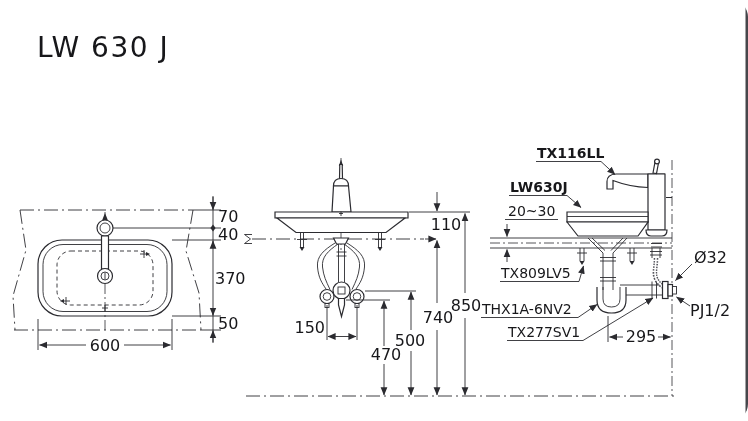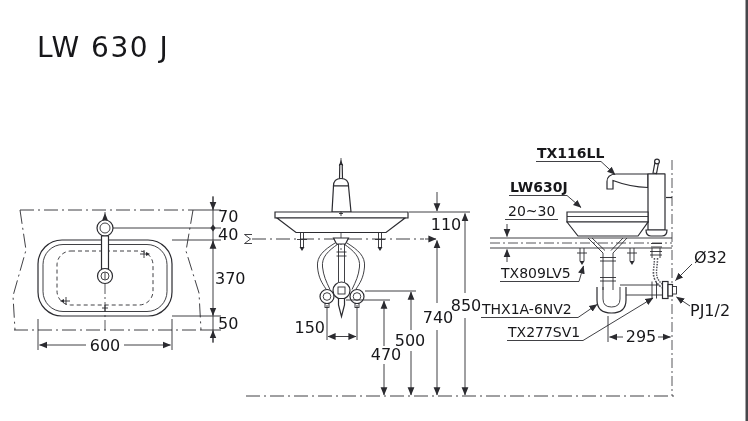--- a/index.html
+++ b/index.html
@@ -1,16 +1,16 @@
 <!DOCTYPE html>
 <html><head>
 <meta charset="utf-8">
 <style>
   html,body{margin:0;padding:0;background:#fff;}
-  .stage{position:relative;width:748px;height:421px;background:#ffffff;overflow:hidden;}
+  .stage{position:relative;width:748px;height:421px;background:#ffffff;overflow:hidden;border-radius:17px;}
   svg{position:absolute;left:0;top:0;}
   svg text{fill:#17171a;font-family:"DejaVu Sans","Liberation Sans",sans-serif;}
   .title{font-size:28px;letter-spacing:1.5px;}
   .dim{font-size:16px;}
   .lbl{font-size:14px;}
   .b{font-weight:bold;}
   .ln{stroke:#2b2b30;stroke-width:1.2;fill:none;}
   .thin{stroke:#2b2b30;stroke-width:0.9;fill:none;}
   .dd{stroke:#2b2b30;stroke-width:0.9;fill:none;stroke-dasharray:14,4,2,4;}
   .dd2{stroke:#2b2b30;stroke-width:0.8;fill:none;stroke-dasharray:10,3,2,3;}

